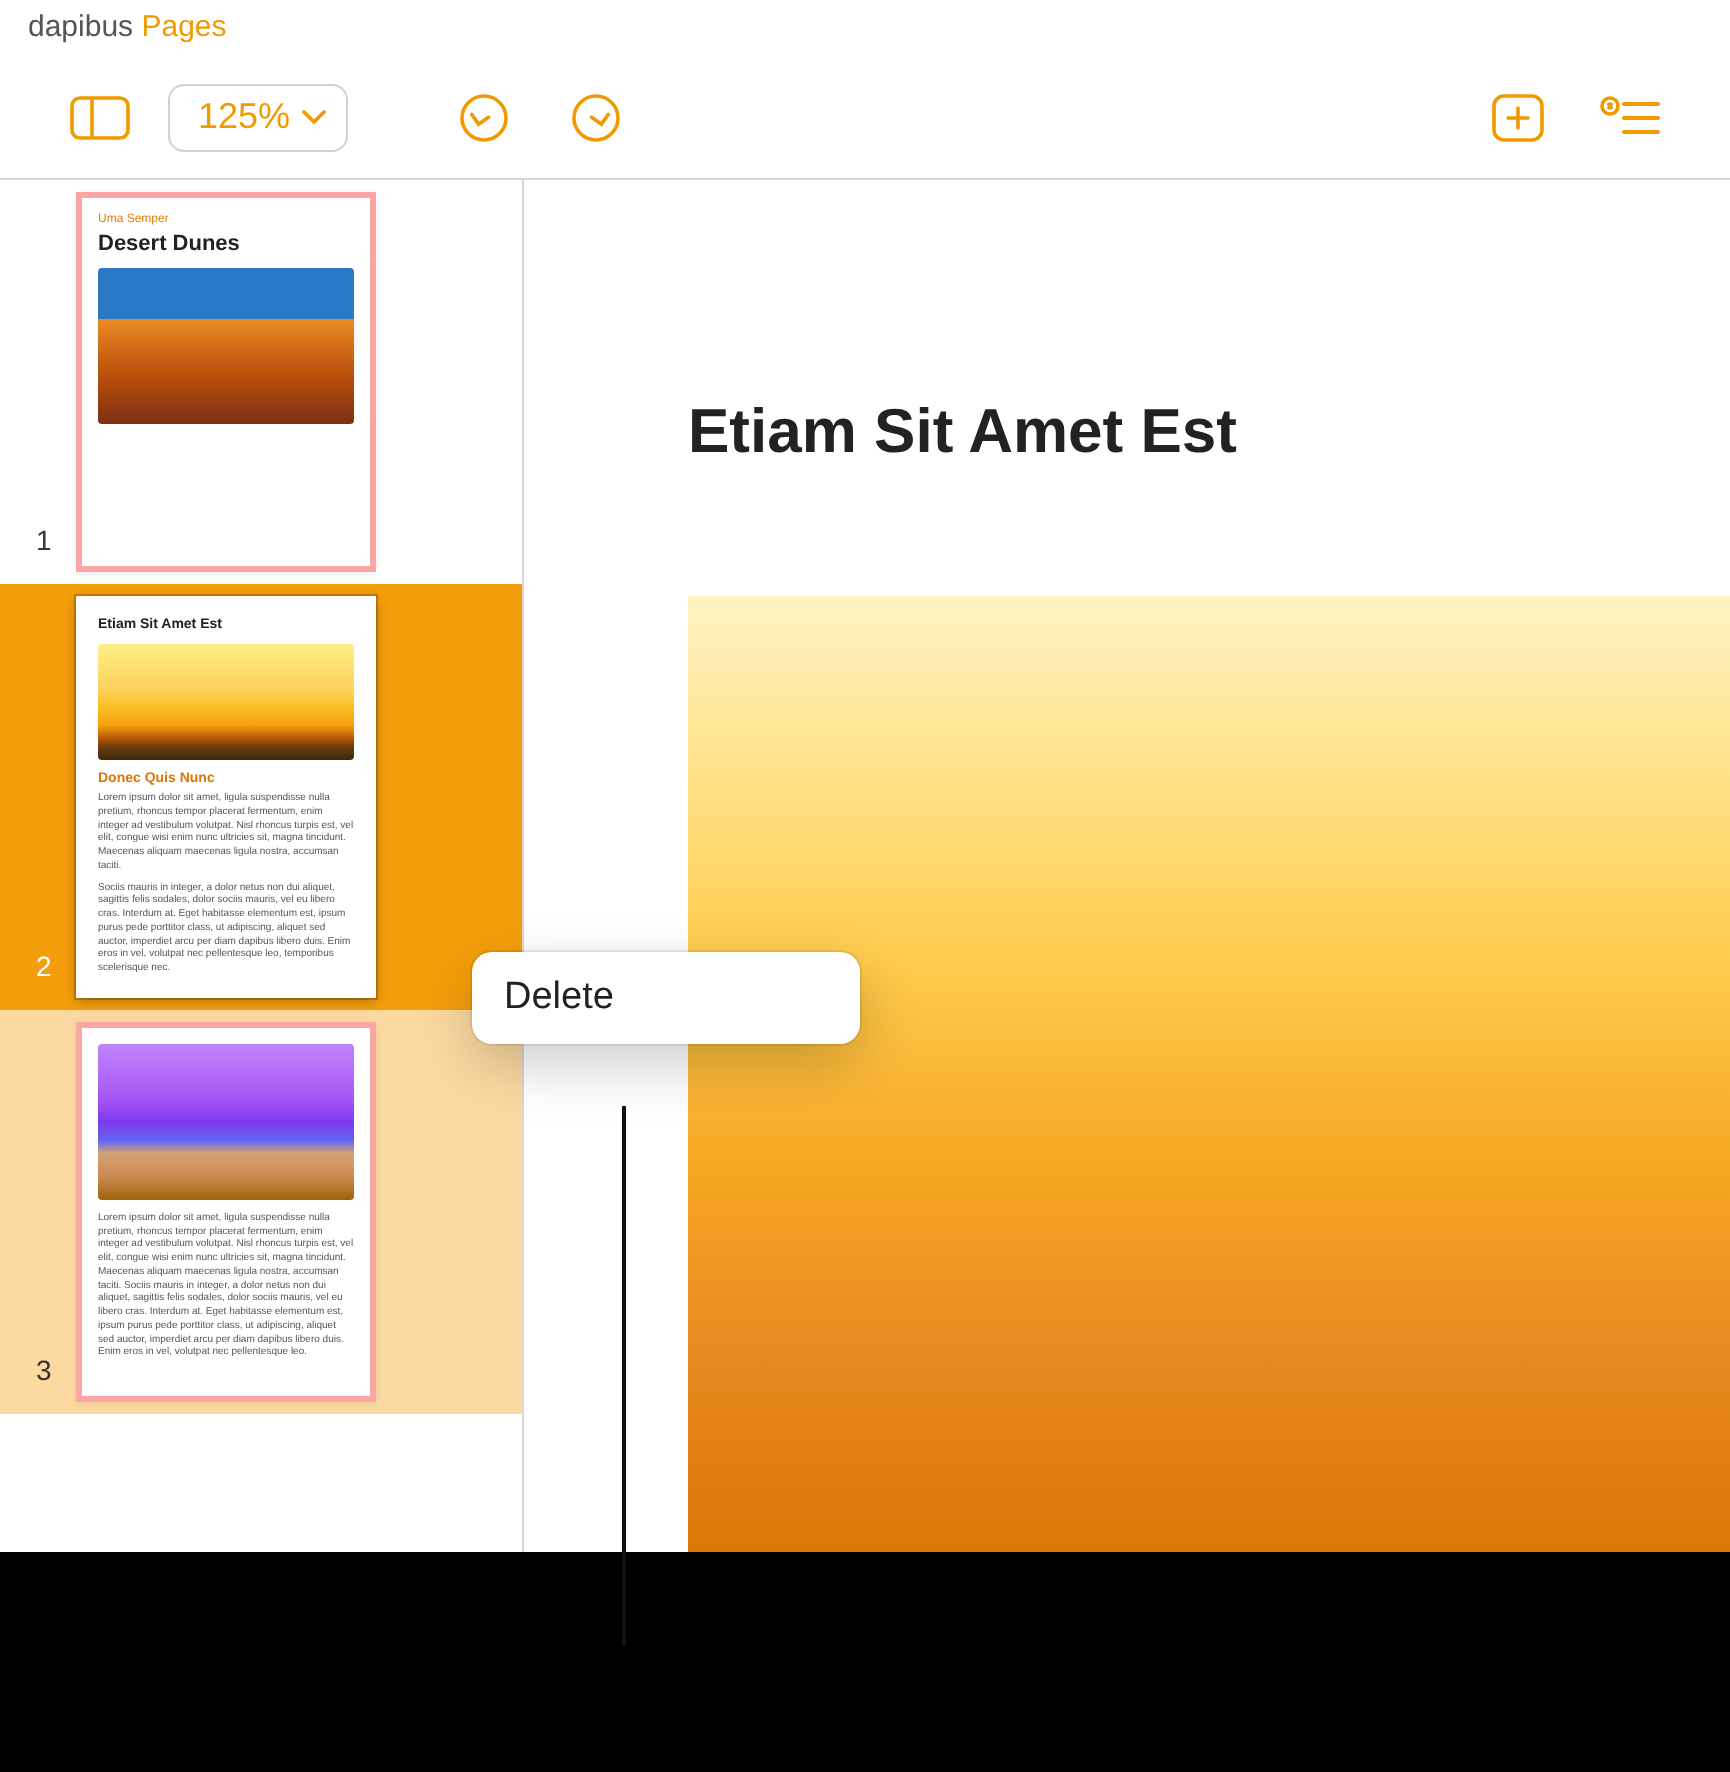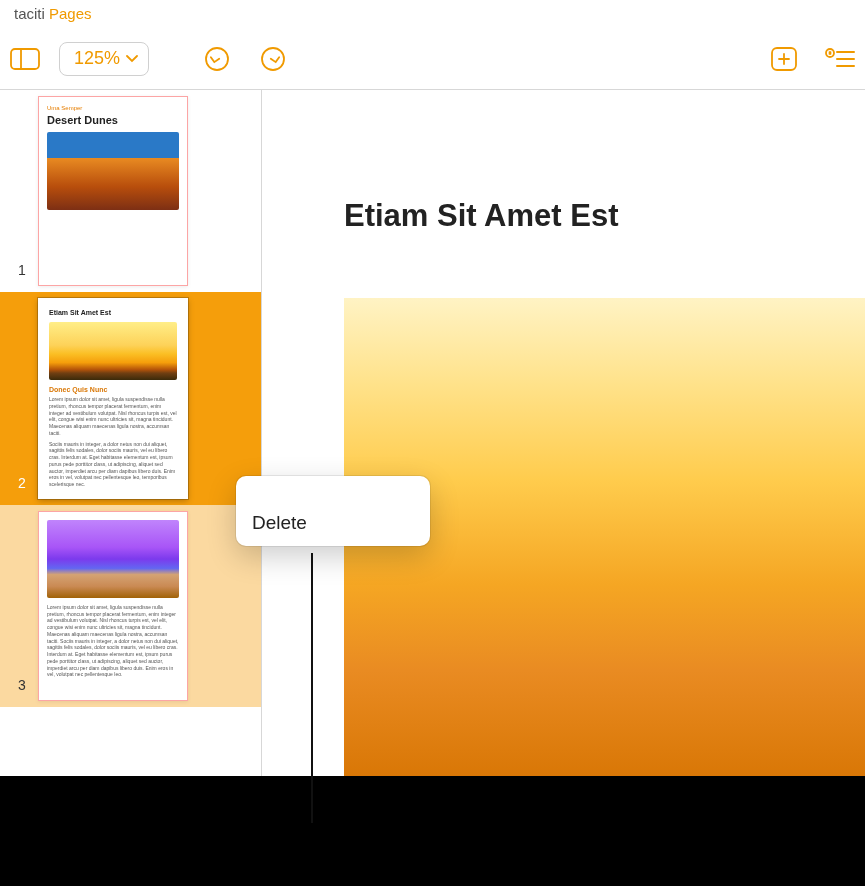--- a/index.html
+++ b/index.html
@@ -17,21 +17,21 @@
     font-size: 15px;
     font-weight: 400;
     color: #555;
   }
   .titlebar .brand { color: #555; }
   .titlebar .app { color: #f09a00; margin-top: 19px; }
   .toolbar {
     height: 62px;
     display: flex;
     align-items: center;
-    padding: 0 3px;
+    padding: 0 28px;
     border-bottom: 1px solid #d7d7d7;
     gap: 12px;
   }
   .tb-icon-btn {
     width: 44px;
     height: 34px;
     border: none;
     background: transparent;
     display: flex;
     align-items: center;
@@ -81,21 +81,21 @@
   .page-num {
     position: absolute;
     left: 18px;
     bottom: 14px;
     font-size: 14px;
     color: #333;
   }
   .thumb-row.selected .page-num { color: #fff; }
   .thumb {
     background: #fff;
-    border: 1px solid #fca5a5;
+    border: 3px solid #fca5a5;
     box-shadow: 0 1px 4px rgba(0,0,0,.08);
     width: 150px;
     min-height: 190px;
     padding: 8px;
     font-size: 8px;
     color: #222;
   }
   .thumb-row.selected .thumb {
     border: 3px solid #fff;
     box-shadow: 0 0 0 1px rgba(0,0,0,.2), 0 2px 6px rgba(0,0,0,.25);
@@ -155,42 +155,41 @@
     border-radius: 10px;
     box-shadow: 0 10px 30px rgba(0,0,0,.20), 0 0 0 1px rgba(0,0,0,.08);
     padding: 5px 0;
     z-index: 50;
   }
   .menu-item {
     padding: 7px 16px;
     font-size: 19px;
     color: #222;
     cursor: pointer;
-    margin-top: 24px;
   }
   .menu-item.highlight {
     background: #fde5c6;
   }
 
   
   .callout-line {
     position: absolute;
     left: 311px;
     top: 553px;
     width: 1.6px;
     height: 270px;
     background: #111;
     z-index: 40;
   }
 </style>
 </head>
 <body>
 
 <div class="titlebar">
-  <span class="brand">taciti</span>
+  <span class="brand">dapibus</span>
   <span class="app">Pages</span>
 </div>
 
 <div class="toolbar">
   <button class="tb-icon-btn">
     <svg width="30" height="22" viewBox="0 0 30 22">
       <rect x="1" y="1" width="28" height="20" rx="4" fill="none" stroke="#f09a00" stroke-width="1.8"></rect>
       <line x1="11" y1="1" x2="11" y2="21" stroke="#f09a00" stroke-width="1.8"></line>
     </svg>
   </button>

